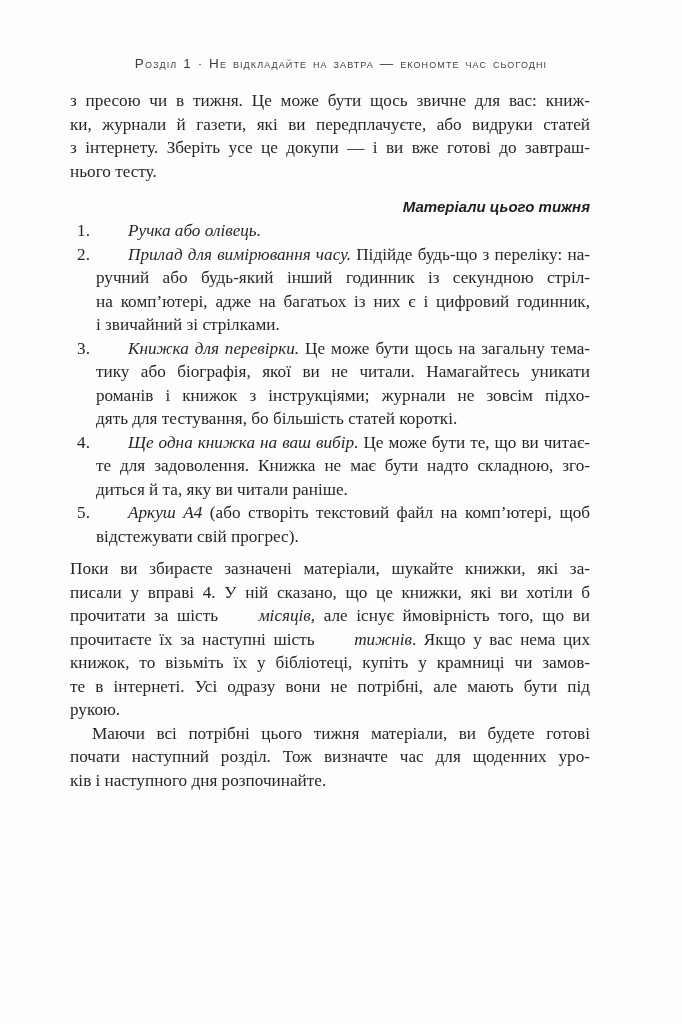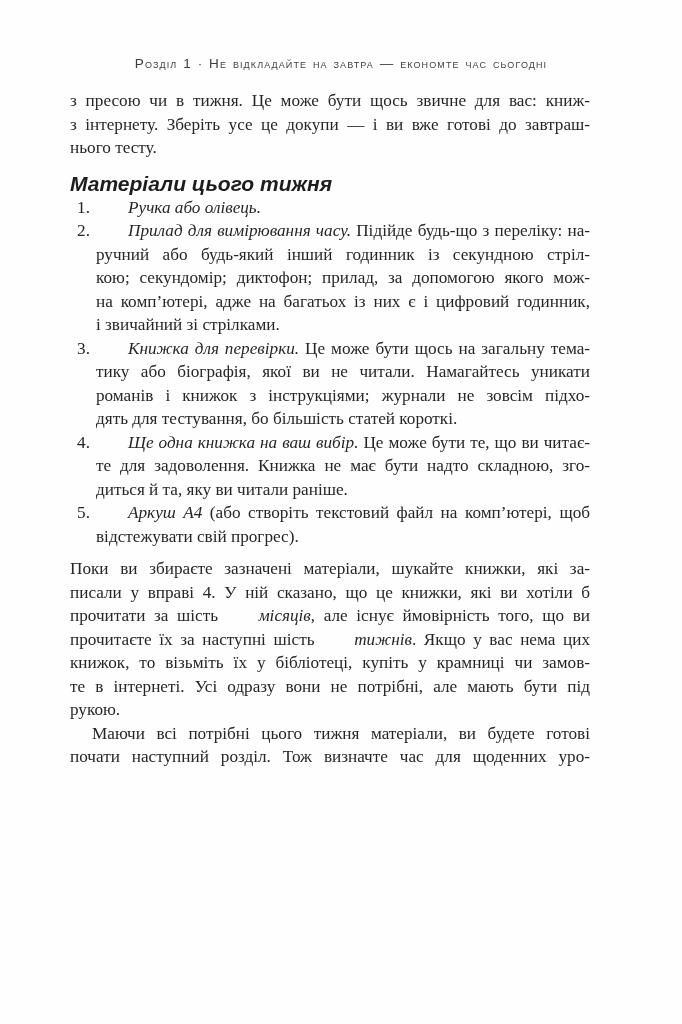--- a/index.html
+++ b/index.html
@@ -55,23 +55,23 @@
   }
   .it {
     font-style: italic;
     margin-left: 32px;
   }
   .section-heading {
     margin: 13px 0 1px 0;
     font-family: "Liberation Sans", sans-serif;
     font-style: italic;
     font-weight: bold;
-    font-size: 21px;
+    font-size: 15px;
     line-height: 22px;
-    text-align: left;
+    text-align: right;
     color: #1d1d1d;
   }
   .materials-list {
     margin: 0;
     padding: 0;
     list-style: none;
   }
   .list-item {
     display: flex;
   }
@@ -94,39 +94,39 @@
 <body>
 
 <div class="page">
 
   <div class="running-header">Розділ 1 · Не відкладайте на завтра — економте час сьогодні</div>
 
   <div class="text-block">
 
     <div class="para">
         <div class="line"><span>з пресою чи в тижня. Це може бути щось звичне для вас: книж-</span></div>
+        <div class="line"><span>ки, журнали й газети, які ви передплачуєте, або видруки статей</span></div>
         <div class="line"><span>з інтернету. Зберіть усе це докупи — і ви вже готові до завтраш-</span></div>
         <div class="line last"><span>нього тесту.</span></div>
       </div>
 
     <div class="section-heading">Матеріали цього тижня</div>
 
     <ol class="materials-list">
         <li class="list-item">
           <span class="item-number">1.</span>
           <div class="item-lines">
             <div class="line last"><span class="it">Ручка або олівець.</span></div>
           </div>
         </li>
         <li class="list-item">
           <span class="item-number">2.</span>
           <div class="item-lines">
             <div class="line"><span class="it">Прилад для вимірювання часу.</span><span> Підійде будь-що з переліку: на-</span></div>
             <div class="line"><span>ручний або будь-який інший годинник із секундною стріл-</span></div>
-            <div class="line"><span>кою; секундомір; диктофон; прилад, за допомогою якого мож-</span></div>
             <div class="line"><span>на комп’ютері, адже на багатьох із них є і цифровий годинник,</span></div>
             <div class="line last"><span>і звичайний зі стрілками.</span></div>
           </div>
         </li>
         <li class="list-item">
           <span class="item-number">3.</span>
           <div class="item-lines">
             <div class="line"><span class="it">Книжка для перевірки.</span><span> Це може бути щось на загальну тема-</span></div>
             <div class="line"><span>тику або біографія, якої ви не читали. Намагайтесь уникати</span></div>
             <div class="line"><span>романів і книжок з інструкціями; журнали не зовсім підхо-</span></div>
@@ -156,16 +156,17 @@
         <div class="line"><span>прочитати за шість </span><span class="it">місяців</span><span>, але існує ймовірність того, що ви</span></div>
         <div class="line"><span>прочитаєте їх за наступні шість </span><span class="it">тижнів</span><span>. Якщо у вас нема цих</span></div>
         <div class="line"><span>книжок, то візьміть їх у бібліотеці, купіть у крамниці чи замов-</span></div>
         <div class="line"><span>те в інтернеті. Усі одразу вони не потрібні, але мають бути під</span></div>
         <div class="line last"><span>рукою.</span></div>
       </div>
 
     <div class="para">
         <div class="line indent"><span>Маючи всі потрібні цього тижня матеріали, ви будете готові</span></div>
         <div class="line"><span>почати наступний розділ. Тож визначте час для щоденних уро-</span></div>
+        <div class="line last"><span>ків і наступного дня розпочинайте.</span></div>
       </div>
 
   </div>
 </div>
 
 </body></html>

